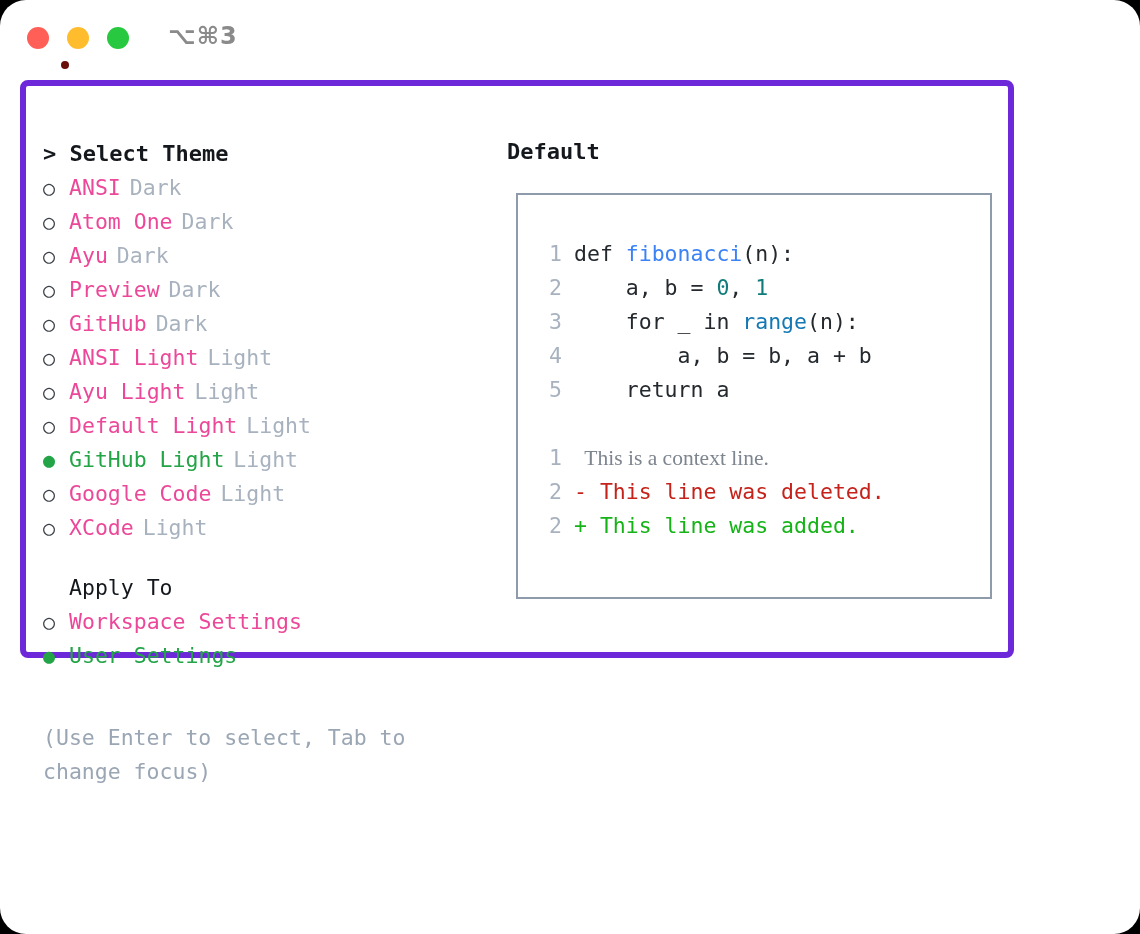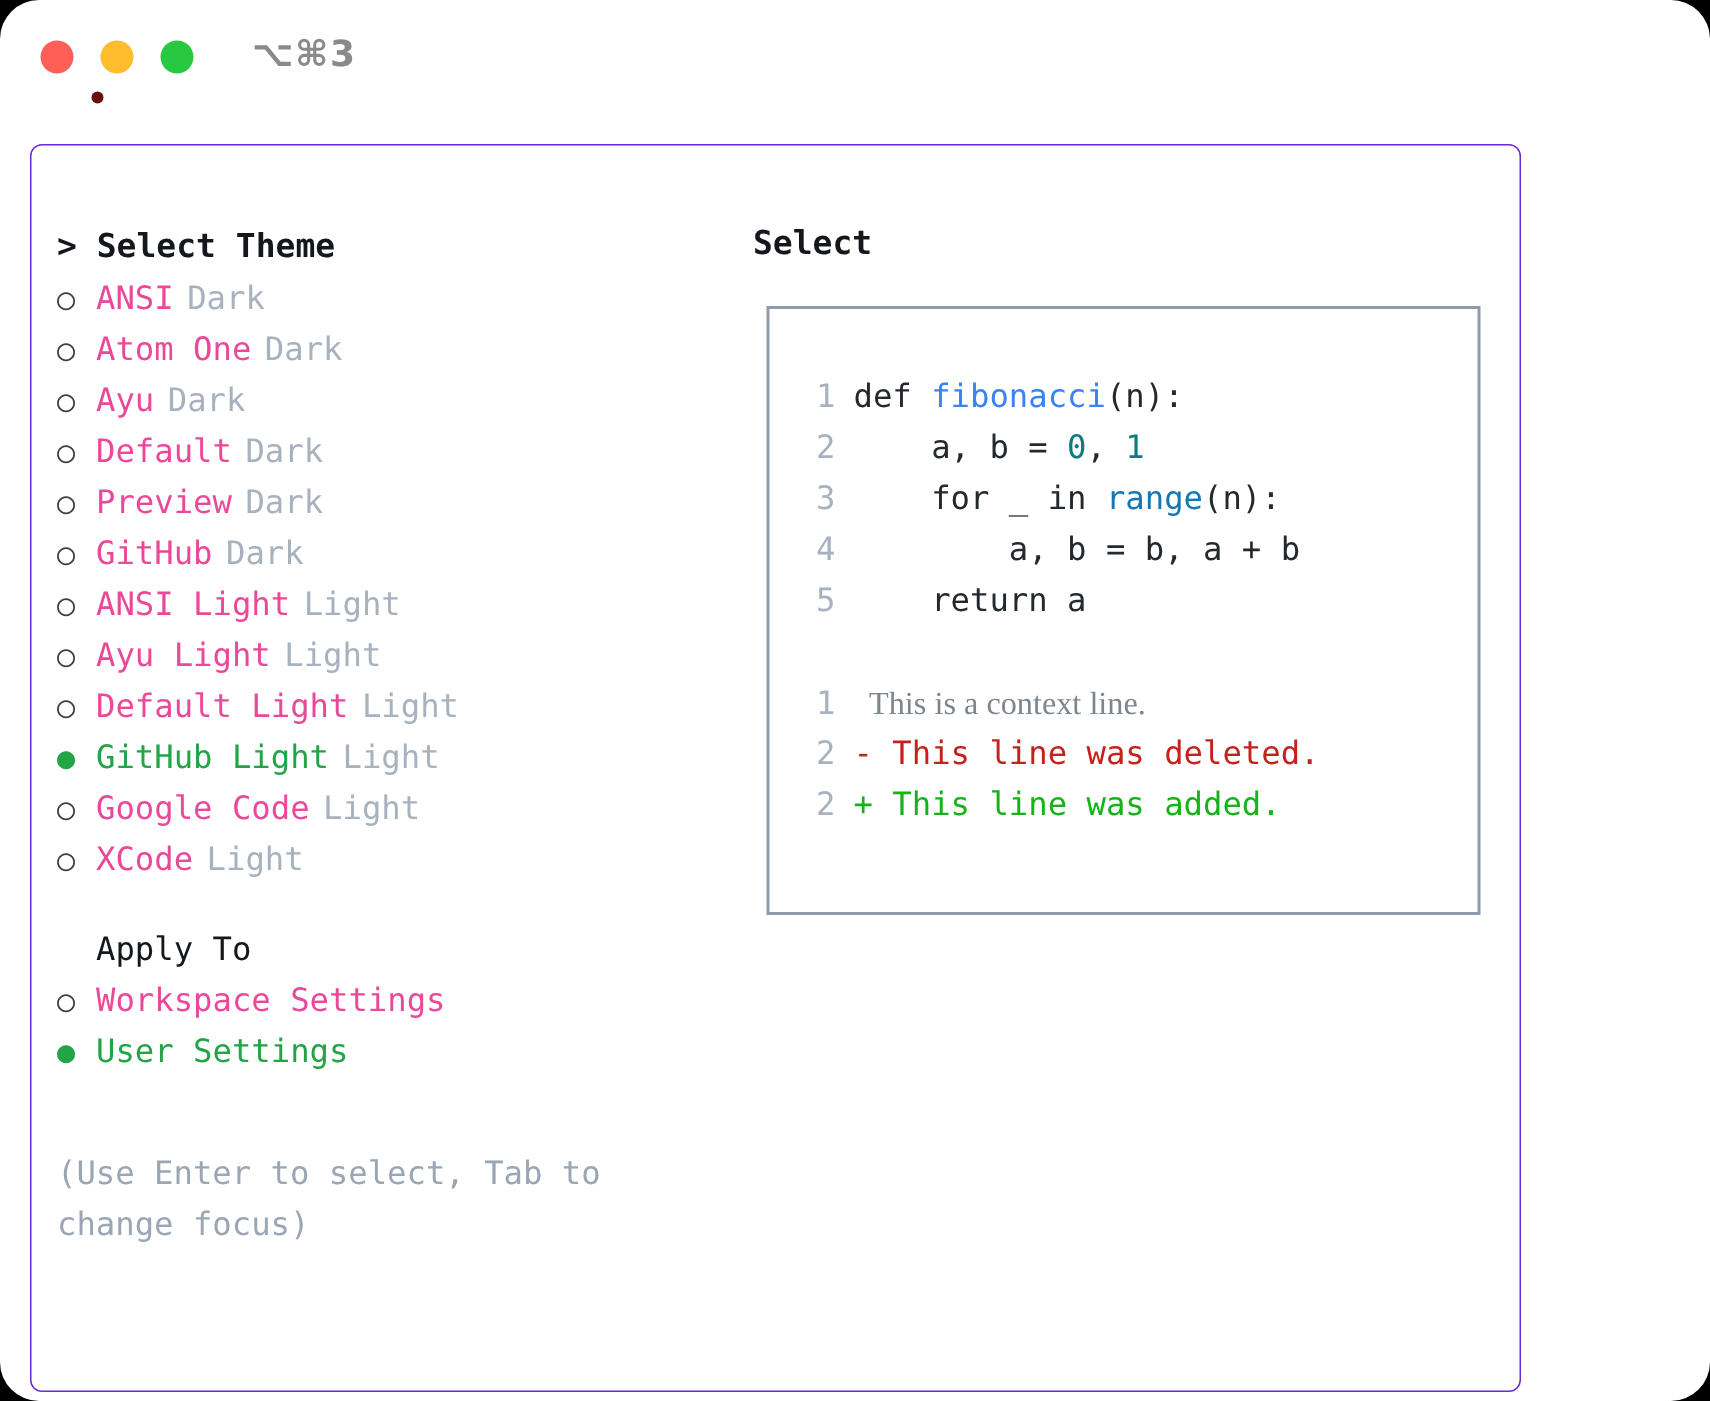--- a/index.html
+++ b/index.html
@@ -58,24 +58,24 @@
     color: #8a8a8a;
     letter-spacing: 1px;
     font-family: "DejaVu Sans", "Liberation Sans", sans-serif;
     white-space: nowrap;
   }
 
   
   #panel {
     position: absolute;
     left: 20px;
-    top: 96px;
+    top: 80px;
     width: 994px;
-    height: 832px;
-    border: 1px solid #6d28d9;
+    height: 578px;
+    border: 6px solid #6d28d9;
     border-radius: 8px;
     box-sizing: border-box;
     background: #ffffff;
   }
 
   
   #left-col {
     position: absolute;
     left: 17px;
     top: 51px;
@@ -189,21 +189,20 @@
   </div>
 
   <div id="panel">
 
     <div id="left-col">
       <div class="row" id="select-theme-header">&gt; Select Theme</div>
       <div id="theme-list">
           <div class="row"><span class="marker">○</span><span class="tname">ANSI</span><span class="ttag">Dark</span></div>
           <div class="row"><span class="marker">○</span><span class="tname">Atom One</span><span class="ttag">Dark</span></div>
           <div class="row"><span class="marker">○</span><span class="tname">Ayu</span><span class="ttag">Dark</span></div>
-          <div class="row"><span class="marker">○</span><span class="tname">Default</span><span class="ttag">Dark</span></div>
           <div class="row"><span class="marker">○</span><span class="tname">Preview</span><span class="ttag">Dark</span></div>
           <div class="row"><span class="marker">○</span><span class="tname">GitHub</span><span class="ttag">Dark</span></div>
           <div class="row"><span class="marker">○</span><span class="tname">ANSI Light</span><span class="ttag">Light</span></div>
           <div class="row"><span class="marker">○</span><span class="tname">Ayu Light</span><span class="ttag">Light</span></div>
           <div class="row"><span class="marker">○</span><span class="tname">Default Light</span><span class="ttag">Light</span></div>
           <div class="row"><span class="marker sel">●</span><span class="tname sel">GitHub Light</span><span class="ttag">Light</span></div>
           <div class="row"><span class="marker">○</span><span class="tname">Google Code</span><span class="ttag">Light</span></div>
           <div class="row"><span class="marker">○</span><span class="tname">XCode</span><span class="ttag">Light</span></div>
         </div>
 
@@ -211,20 +210,20 @@
         <span class="marker blank">○</span><span>Apply To</span>
       </div>
       <div id="apply-list">
           <div class="row"><span class="marker">○</span><span class="tname">Workspace Settings</span></div>
           <div class="row"><span class="marker sel">●</span><span class="tname sel">User Settings</span></div>
         </div>
 
       <div id="hint">(Use Enter to select, Tab to change focus)</div>
     </div>
 
-    <div id="preview-title">Select</div>
+    <div id="preview-title">Default</div>
 
     <div id="preview-box">
       <div id="code-area"><div class="cline"><span class="lineno">1</span><span class="tok-plain">def </span><span class="tok-func">fibonacci</span><span class="tok-plain">(n):</span></div><div class="cline"><span class="lineno">2</span><span class="tok-plain">    a, b = </span><span class="tok-num">0</span><span class="tok-plain">, </span><span class="tok-num">1</span></div><div class="cline"><span class="lineno">3</span><span class="tok-plain">    for _ in </span><span class="tok-call">range</span><span class="tok-plain">(n):</span></div><div class="cline"><span class="lineno">4</span><span class="tok-plain">        a, b = b, a + b</span></div><div class="cline"><span class="lineno">5</span><span class="tok-plain">    return a</span></div><div class="spacer-line"></div><div class="cline"><span class="lineno">1</span><span class="diff-ctx"> </span><span class="diff-ctx"> This is a context line.</span></div><div class="cline"><span class="lineno">2</span><span class="diff-del">-</span><span class="diff-del"> This line was deleted.</span></div><div class="cline"><span class="lineno">2</span><span class="diff-add">+</span><span class="diff-add"> This line was added.</span></div></div>
     </div>
 
   </div>
 </div>
 
 </body></html>

